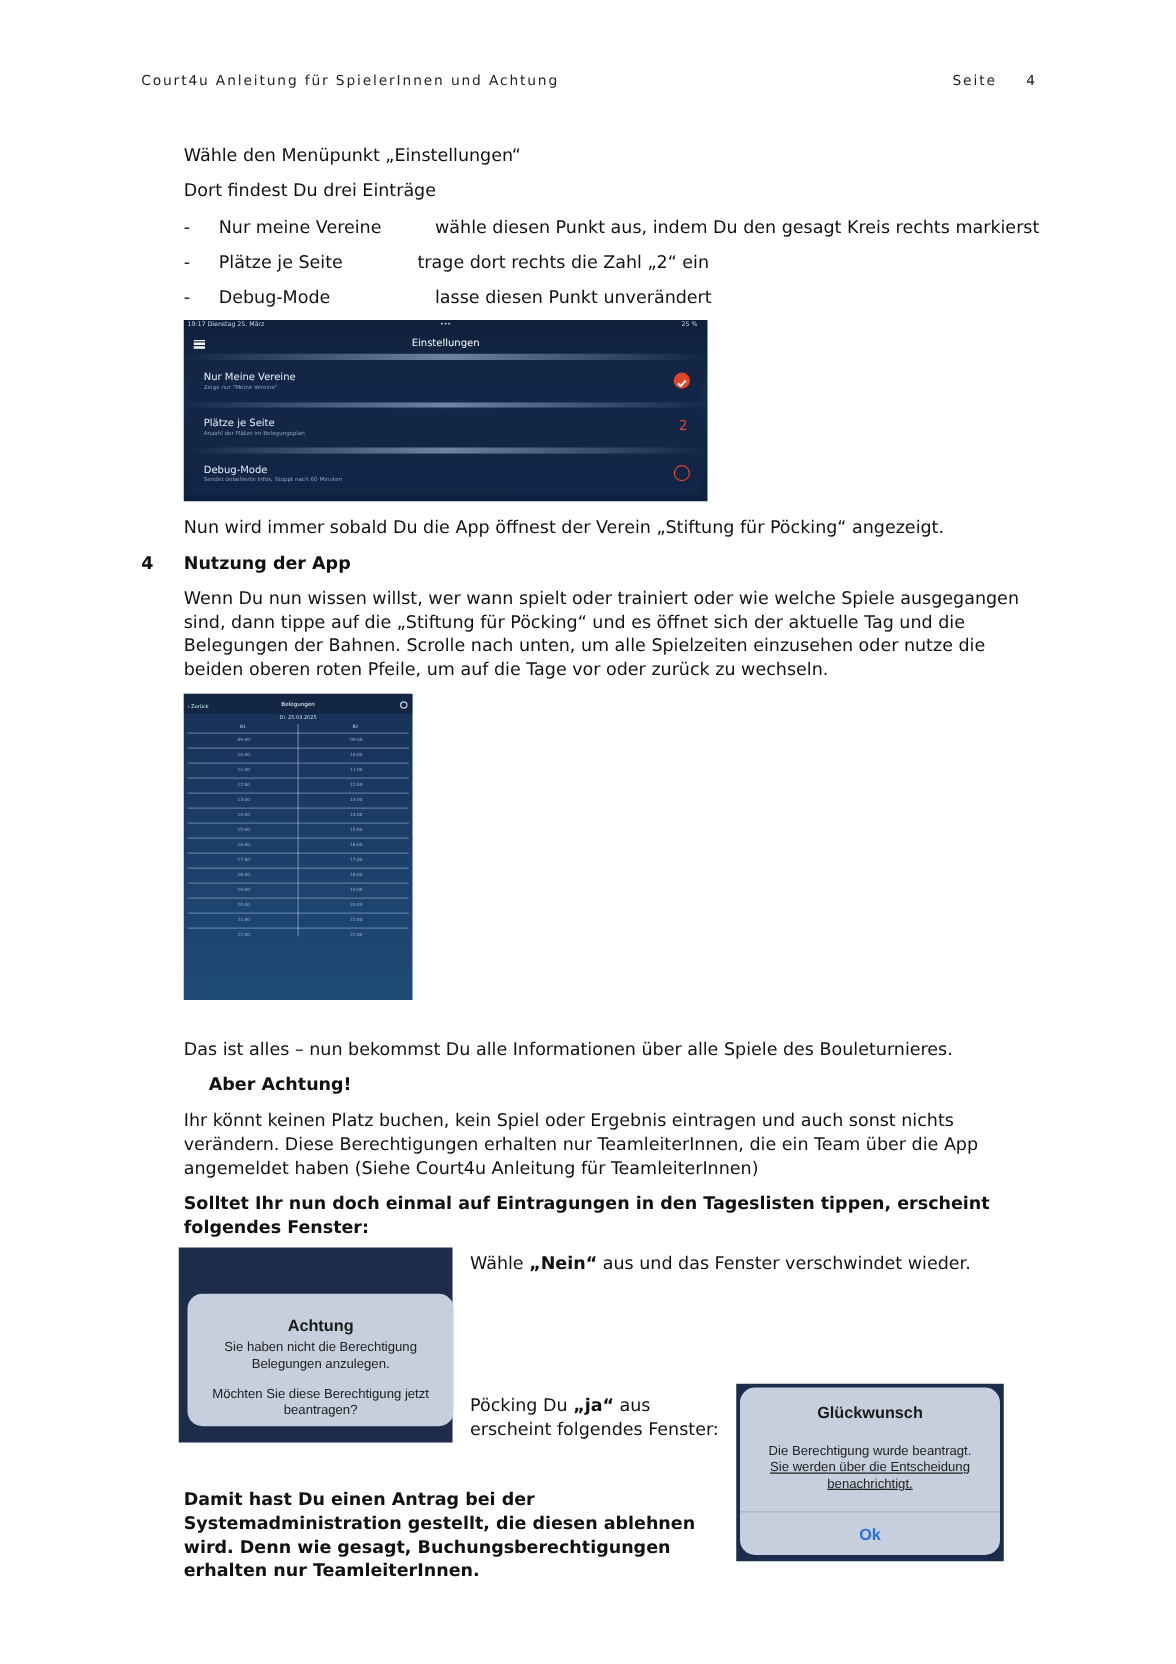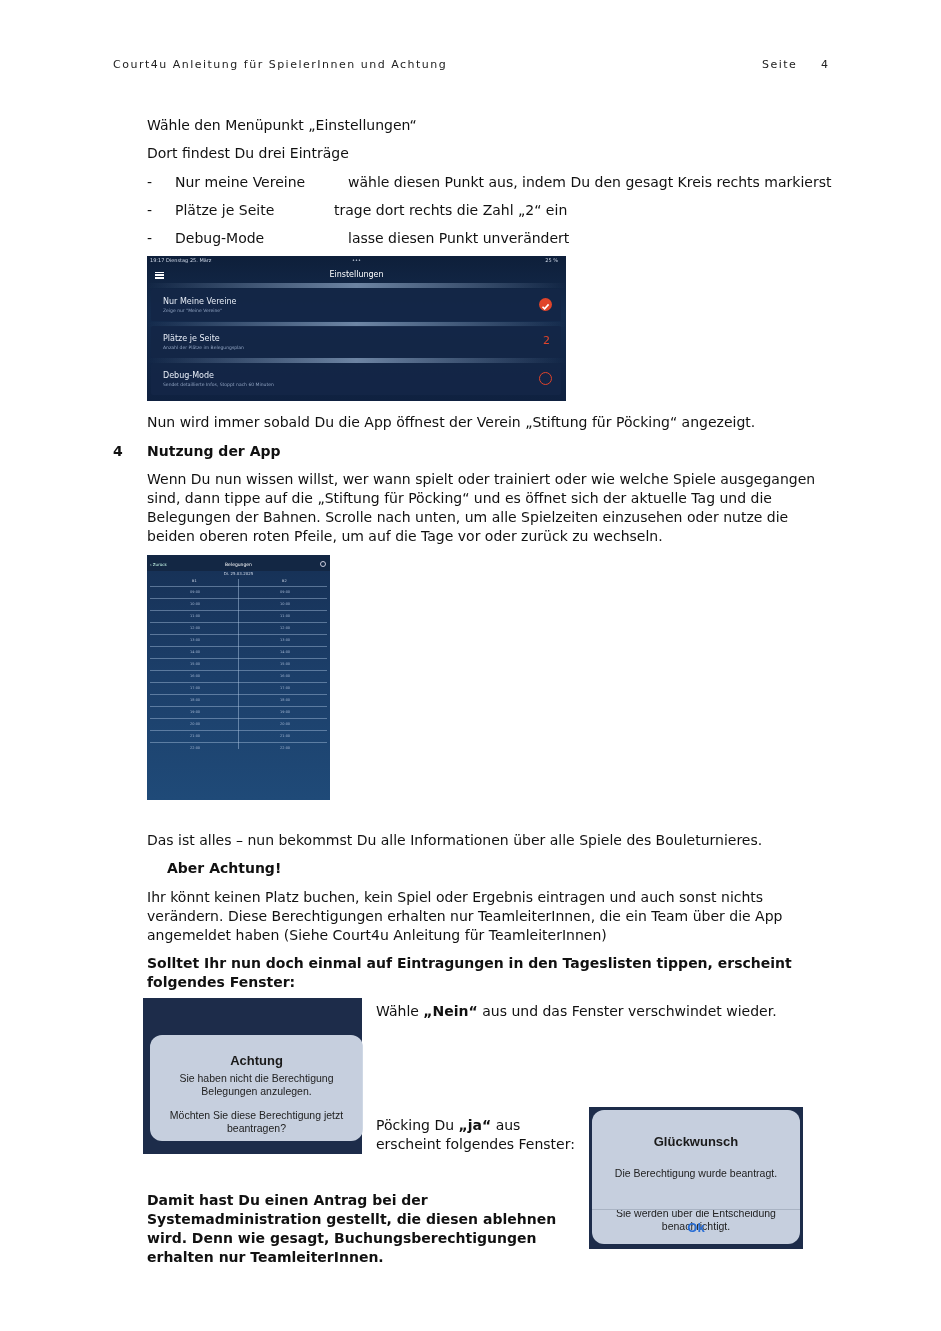--- a/index.html
+++ b/index.html
@@ -208,21 +208,21 @@
     <div class="btn" style="left:107px; width:106px; top:125px;">Ja</div>
   </div>
 </div>
 
 <div class="abs p" style="left:376px; top:1002px;"><span>Wähle </span><b>„Nein“</b><span> aus und das Fenster verschwindet wieder.</span></div>
 
 <div class="abs p" style="left:376px; top:1116px; width:205px;"><span>Pöcking Du </span><b>„ja“</b><span> aus erscheint folgendes Fenster:</span></div>
 
 <div class="abs dlg-frame" style="left:589px; top:1107px; width:214px; height:142px;">
   <div class="dlg" style="left:3px; top:3px; width:208px; height:134px;">
-    <div class="t" style="margin-top:24px;">Glückwunsch</div>
+    <div class="t" style="margin-top:12px;">Glückwunsch</div>
     <div class="m" style="margin:18px 10px 0;">Die Berechtigung wurde beantragt.</div>
-    <div class="m" style="margin:27px 14px 0;">Sie werden über die Entscheidung benachrichtigt.</div>
+    <div class="m" style="margin:0 14px 0;text-decoration:underline;">Sie werden über die Entscheidung benachrichtigt.</div>
     <div class="sep" style="left:0; right:0; top:99px; height:1px;"></div>
     <div class="btn" style="left:0; right:0; top:110px; font-weight:bold;">Ok</div>
   </div>
 </div>
 
 <div class="abs p" style="left:147px; top:1191px; width:410px;font-weight:bold;">Damit hast Du einen Antrag bei der Systemadministration gestellt, die diesen ablehnen wird. Denn wie gesagt, Buchungsberechtigungen erhalten nur TeamleiterInnen.</div>
 
 </body></html>

